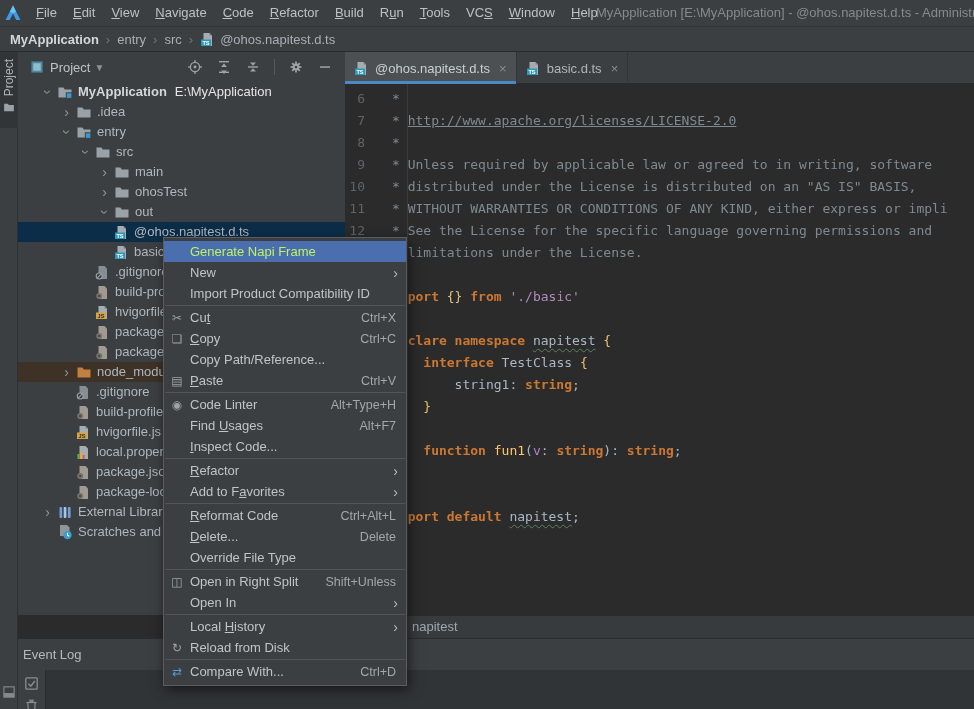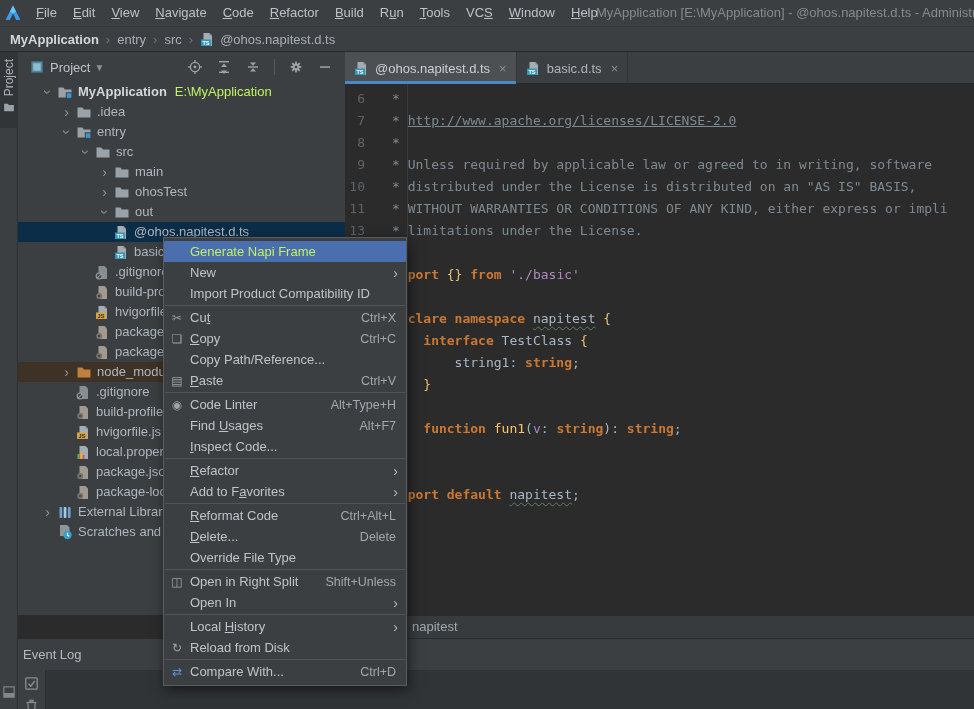--- a/index.html
+++ b/index.html
@@ -41,21 +41,21 @@
   #pp-icons .tbtn { display:inline-flex; }
   .pp-divider { width:1px; height:16px; background:#55595c; }
   #project-tree { position:relative; font-size:13px; color:#aeb7bf; }
   .tree-row { height:20px; line-height:20px; white-space:nowrap; display:flex; align-items:center; }
   .tree-row.sel-blue { background:#0c2d48; }
   .tree-row.sel-brown { background:#3e3126; }
   .tw { display:inline-block; width:19px; text-align:center; color:#8f969b; font-size:14px; }
   .tw.open { transform:rotate(90deg); }
   .ico { display:inline-flex; align-items:center; }
   .tl { margin-left:5px; } .tl.bold { font-weight:bold; color:#d3d7da; }
-  .tx { margin-left:8px; color:#bef264; }
+  .tx { margin-left:8px; color:#e5e5e5; }
 
   
   #editor { position:absolute; left:345px; top:52px; width:629px; height:586px; background:#2b2b2b; }
   #tab-bar { height:32px; background:#3c3f41; display:flex; border-bottom:1px solid #282b2d; }
   .tab { display:flex; align-items:center; gap:6px; padding:0 9px; font-size:13px; color:#aeb5ba;
          height:32px; border-right:1px solid #323537; }
   .tab.active { background:#4c5052; color:#c9d0d5; box-shadow:inset 0 -3px 0 #4a88c7; }
   .tab-close { color:#878d91; font-size:13px; margin-left:3px; }
   #code-area { position:absolute; left:0; top:32px; right:0; bottom:23px; overflow:hidden; padding-top:4px; }
   #gutter-line { position:absolute; left:62px; top:0; bottom:0; width:1px; background:#383c3e; }
@@ -478,20 +478,21 @@
         </div>
       </div>
     <div id="code-area">
       <div id="gutter-line"></div>
     <div class="cl"><span class="ln">6</span><span class="cmt">*</span></div>
         <div class="cl"><span class="ln">7</span><span class="cmt">* </span><span class="lnk">http://www.apache.org/licenses/LICENSE-2.0</span></div>
         <div class="cl"><span class="ln">8</span><span class="cmt">*</span></div>
         <div class="cl"><span class="ln">9</span><span class="cmt">* Unless required by applicable law or agreed to in writing, software</span></div>
         <div class="cl"><span class="ln">10</span><span class="cmt">* distributed under the License is distributed on an "AS IS" BASIS,</span></div>
         <div class="cl"><span class="ln">11</span><span class="cmt">* WITHOUT WARRANTIES OR CONDITIONS OF ANY KIND, either express or impli</span></div>
+        <div class="cl"><span class="ln">12</span><span class="cmt">* See the License for the specific language governing permissions and</span></div>
         <div class="cl"><span class="ln">13</span><span class="cmt">* limitations under the License.</span></div>
         <div class="cl"><span class="ln">14</span><span class="cmt">*/</span></div>
         <div class="cl"><span class="ln">15</span><span class="kw">import </span><span class="brc">{}</span><span class="kw"> from </span><span class="str">'./basic'</span></div>
         <div class="cl"><span class="ln">16</span></div>
         <div class="cl"><span class="ln">17</span><span class="kw">declare namespace </span><span class="und">napitest</span><span class="def"> </span><span class="brc">{</span></div>
         <div class="cl"><span class="ln">18</span><span class="def">    </span><span class="kw">interface </span><span class="def">TestClass </span><span class="brc">{</span></div>
         <div class="cl"><span class="ln">19</span><span class="def">        string1: </span><span class="kw">string</span><span class="def">;</span></div>
         <div class="cl"><span class="ln">20</span><span class="def">    </span><span class="brc">}</span></div>
         <div class="cl"><span class="ln">21</span></div>
         <div class="cl"><span class="ln">22</span><span class="def">    </span><span class="kw">function </span><span class="fn">fun1</span><span class="def">(</span><span class="prm">v</span><span class="def">: </span><span class="kw">string</span><span class="def">): </span><span class="kw">string</span><span class="def">;</span></div>

